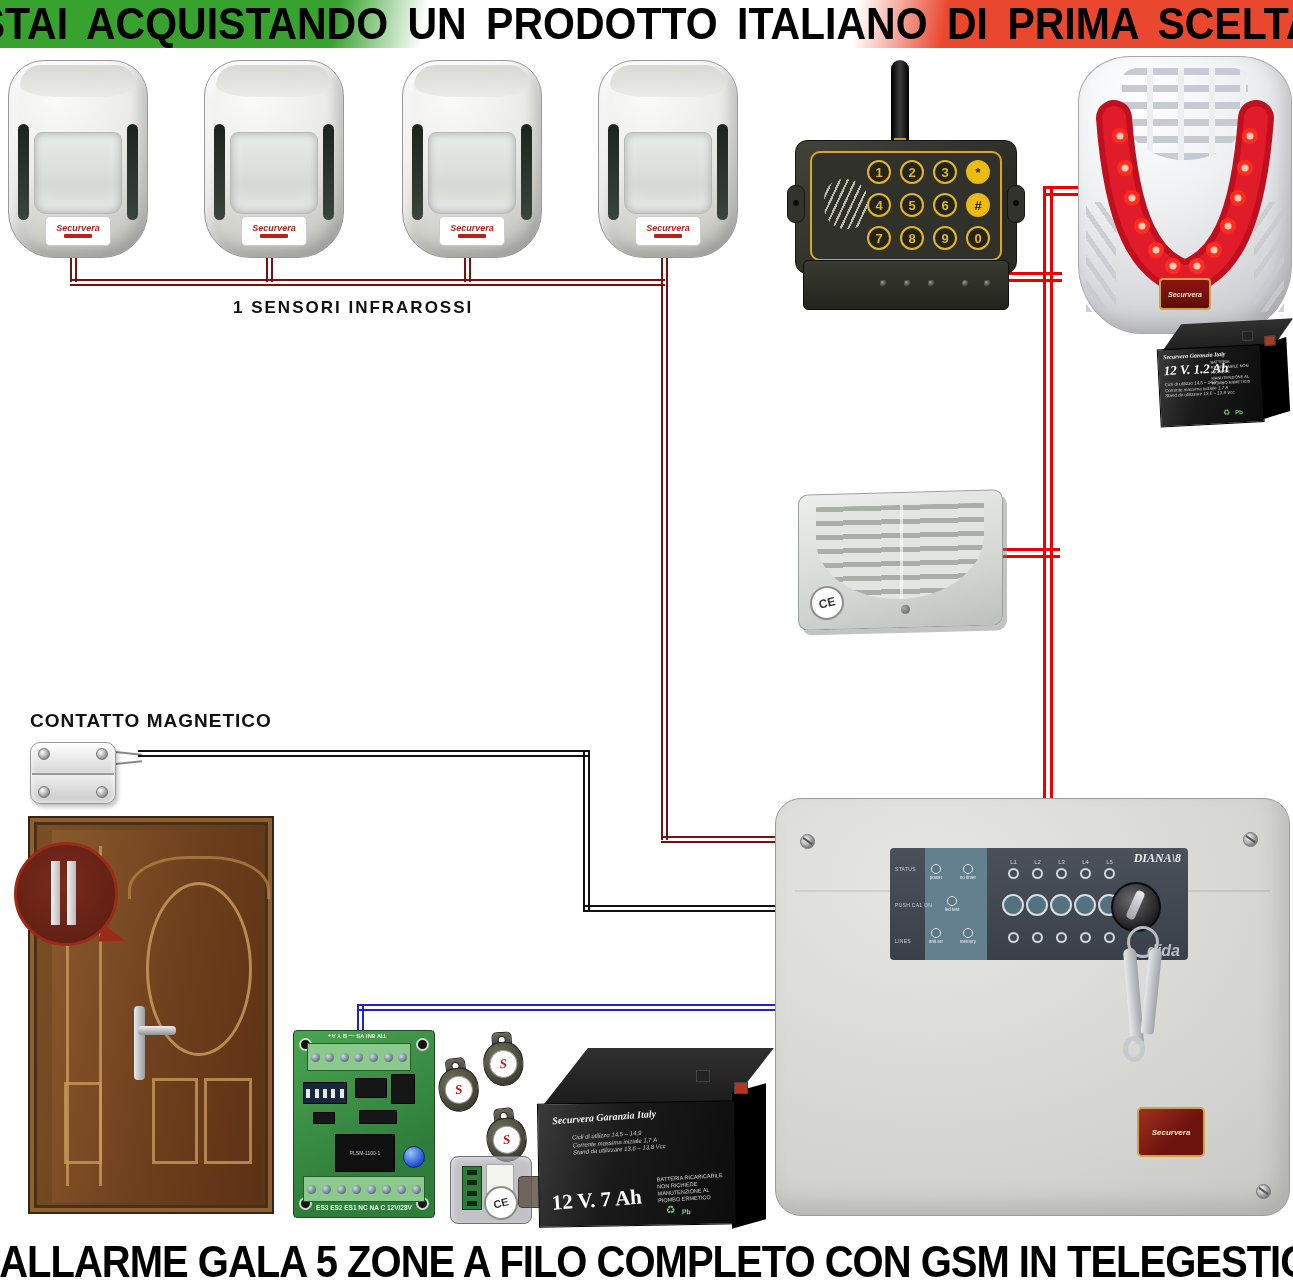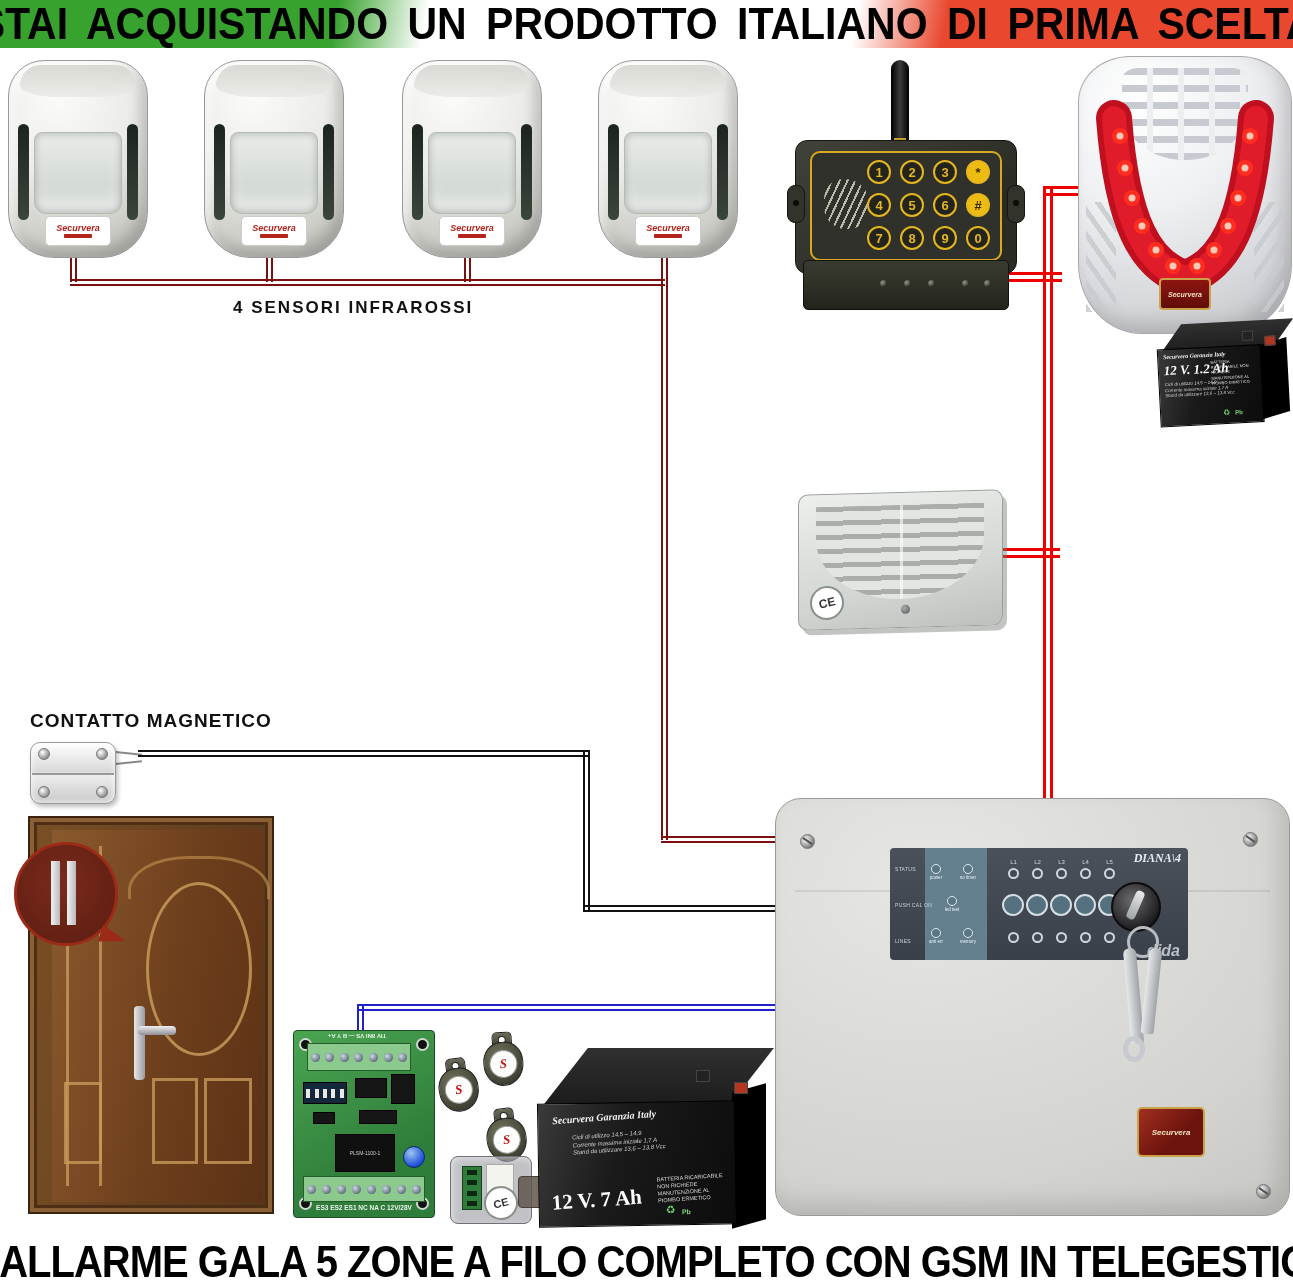--- a/index.html
+++ b/index.html
@@ -292,21 +292,21 @@
     <div class="pir-body"></div>
       <div class="pir-cap"></div>
     <div class="pir-slot l"></div>
       <div class="pir-slot r"></div>
     <div class="pir-window"></div>
     <div class="pir-label">
       <span class="pir-brand">Securvera</span>
         <span class="pir-swoosh"></span>
     </div>
   </div>
-  <div class="section-label" style="left:233px;top:298px;font-size:17px;letter-spacing:2px;z-index:2">4 SENSORI INFRAROSSI</div>
+  <div class="section-label" style="left:233px;top:298px;font-size:17px;letter-spacing:2px;z-index:2">1 SENSORI INFRAROSSI</div>
 
   <div class="gsm">
     <div class="gsm-antenna"></div>
     <div class="gsm-antbase"></div>
     <div class="gsm-body">
       <div class="gsm-ear l">
           <i></i>
         </div>
       <div class="gsm-ear r">
           <i></i>
@@ -436,21 +436,21 @@
   </div>
 
   <div class="panel">
     <div class="panel-body"></div>
     <div class="panel-seam"></div>
     <i class="screw" style="left:25px;top:36px"></i>
     <i class="screw" style="left:468px;top:34px"></i>
     <i class="screw" style="left:481px;top:386px"></i>
     <div class="plate">
       <div class="plate-band"></div>
-      <div class="plate-model">DIANA\4</div>
+      <div class="plate-model">DIANA\8</div>
       <div id="plate-left-labels">
           <div class="plate-left" style="top: 18px;">STATUS</div>
           <div class="plate-left" style="top: 54px;">PUSH CA1 ON</div>
           <div class="plate-left" style="top: 90px;">LINES</div>
         </div>
       <div id="plate-band-items">
           <div class="band-dot" style="left: 41px; top: 16px;"></div>
           <div class="band-lab" style="left: 46px; top: 27px;">power</div>
           <div class="band-dot" style="left: 73px; top: 16px;"></div>
           <div class="band-lab" style="left: 78px; top: 27px;">no timer</div>

